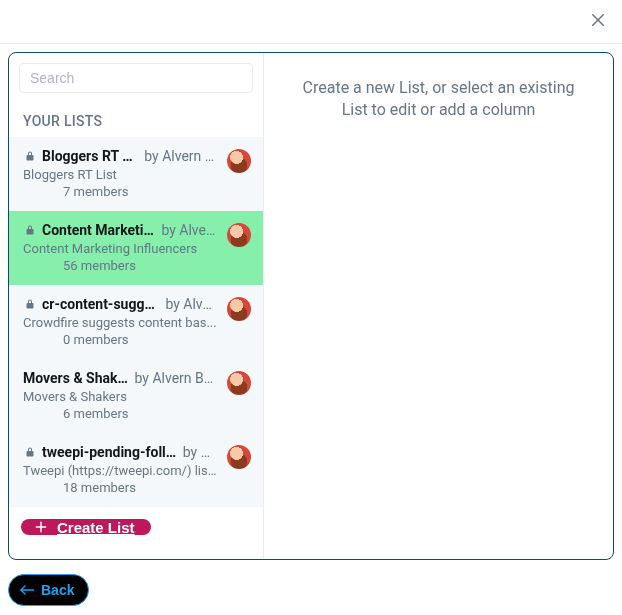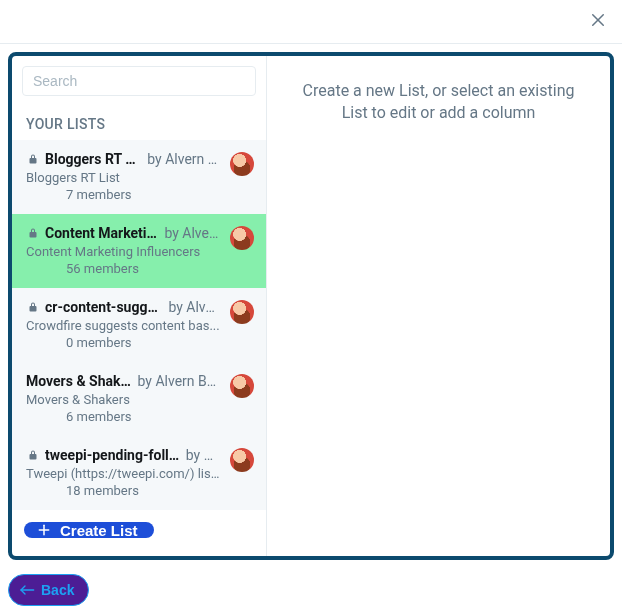--- a/index.html
+++ b/index.html
@@ -32,21 +32,21 @@
     width: 24px; height: 24px;
     display: flex; align-items: center; justify-content: center;
     cursor: pointer;
     color: #657786;
   }
   .close-btn svg { width: 18px; height: 18px; }
   .panel-wrap {
     padding: 8px 8px 0 8px;
   }
   .panel {
-    border: 4px solid #0c4a6e;
+    border: 1px solid #0c4a6e;
     border-radius: 8px;
     height: 508px;
     display: flex;
     overflow: hidden;
   }
   .left-col {
     width: 255px;
     border-right: 1px solid #e6ecf0;
     display: flex;
     flex-direction: column;
@@ -146,29 +146,30 @@
                 radial-gradient(circle at 50% 70%, #8c3b1e 0 40%, transparent 41%),
                 linear-gradient(#d6483b, #d6483b);
   }
   .create-row {
     padding: 12px 12px 14px 12px;
   }
   .create-btn {
     display: inline-flex;
     align-items: center;
     gap: 8px;
-    background: #1d4ed8;
+    background: #be185d;
     color: #fff;
     border: none;
     border-radius: 999px;
     height: 16px;
     padding: 0 16px 0 12px;
     font-size: 15px;
     font-weight: 700;
     cursor: pointer;
+    text-decoration: underline;
   }
   .plus-icon { width: 16px; height: 16px; display: inline-flex; align-items: center; justify-content: center; }
   .plus-icon svg { width: 14px; height: 14px; }
   .right-col {
     flex: 1;
     display: flex;
     align-items: flex-start;
     justify-content: center;
     padding: 24px;
   }
@@ -180,21 +181,21 @@
     max-width: 300px;
   }
   .footer {
     padding: 14px 8px 8px 8px;
   }
   .back-btn {
     display: inline-flex;
     align-items: center;
     gap: 6px;
     border: 1px solid #1da1f2;
-    background: #4c1d95;
+    background: #000000;
     color: #1da1f2;
     border-radius: 999px;
     height: 32px;
     padding: 0 14px 0 10px;
     font-size: 14px;
     font-weight: 700;
     cursor: pointer;
   }
   .arrow-icon { width: 16px; height: 14px; display:inline-flex; align-items:center; justify-content:center;}
   .arrow-icon svg { width: 16px; height: 12px; }

